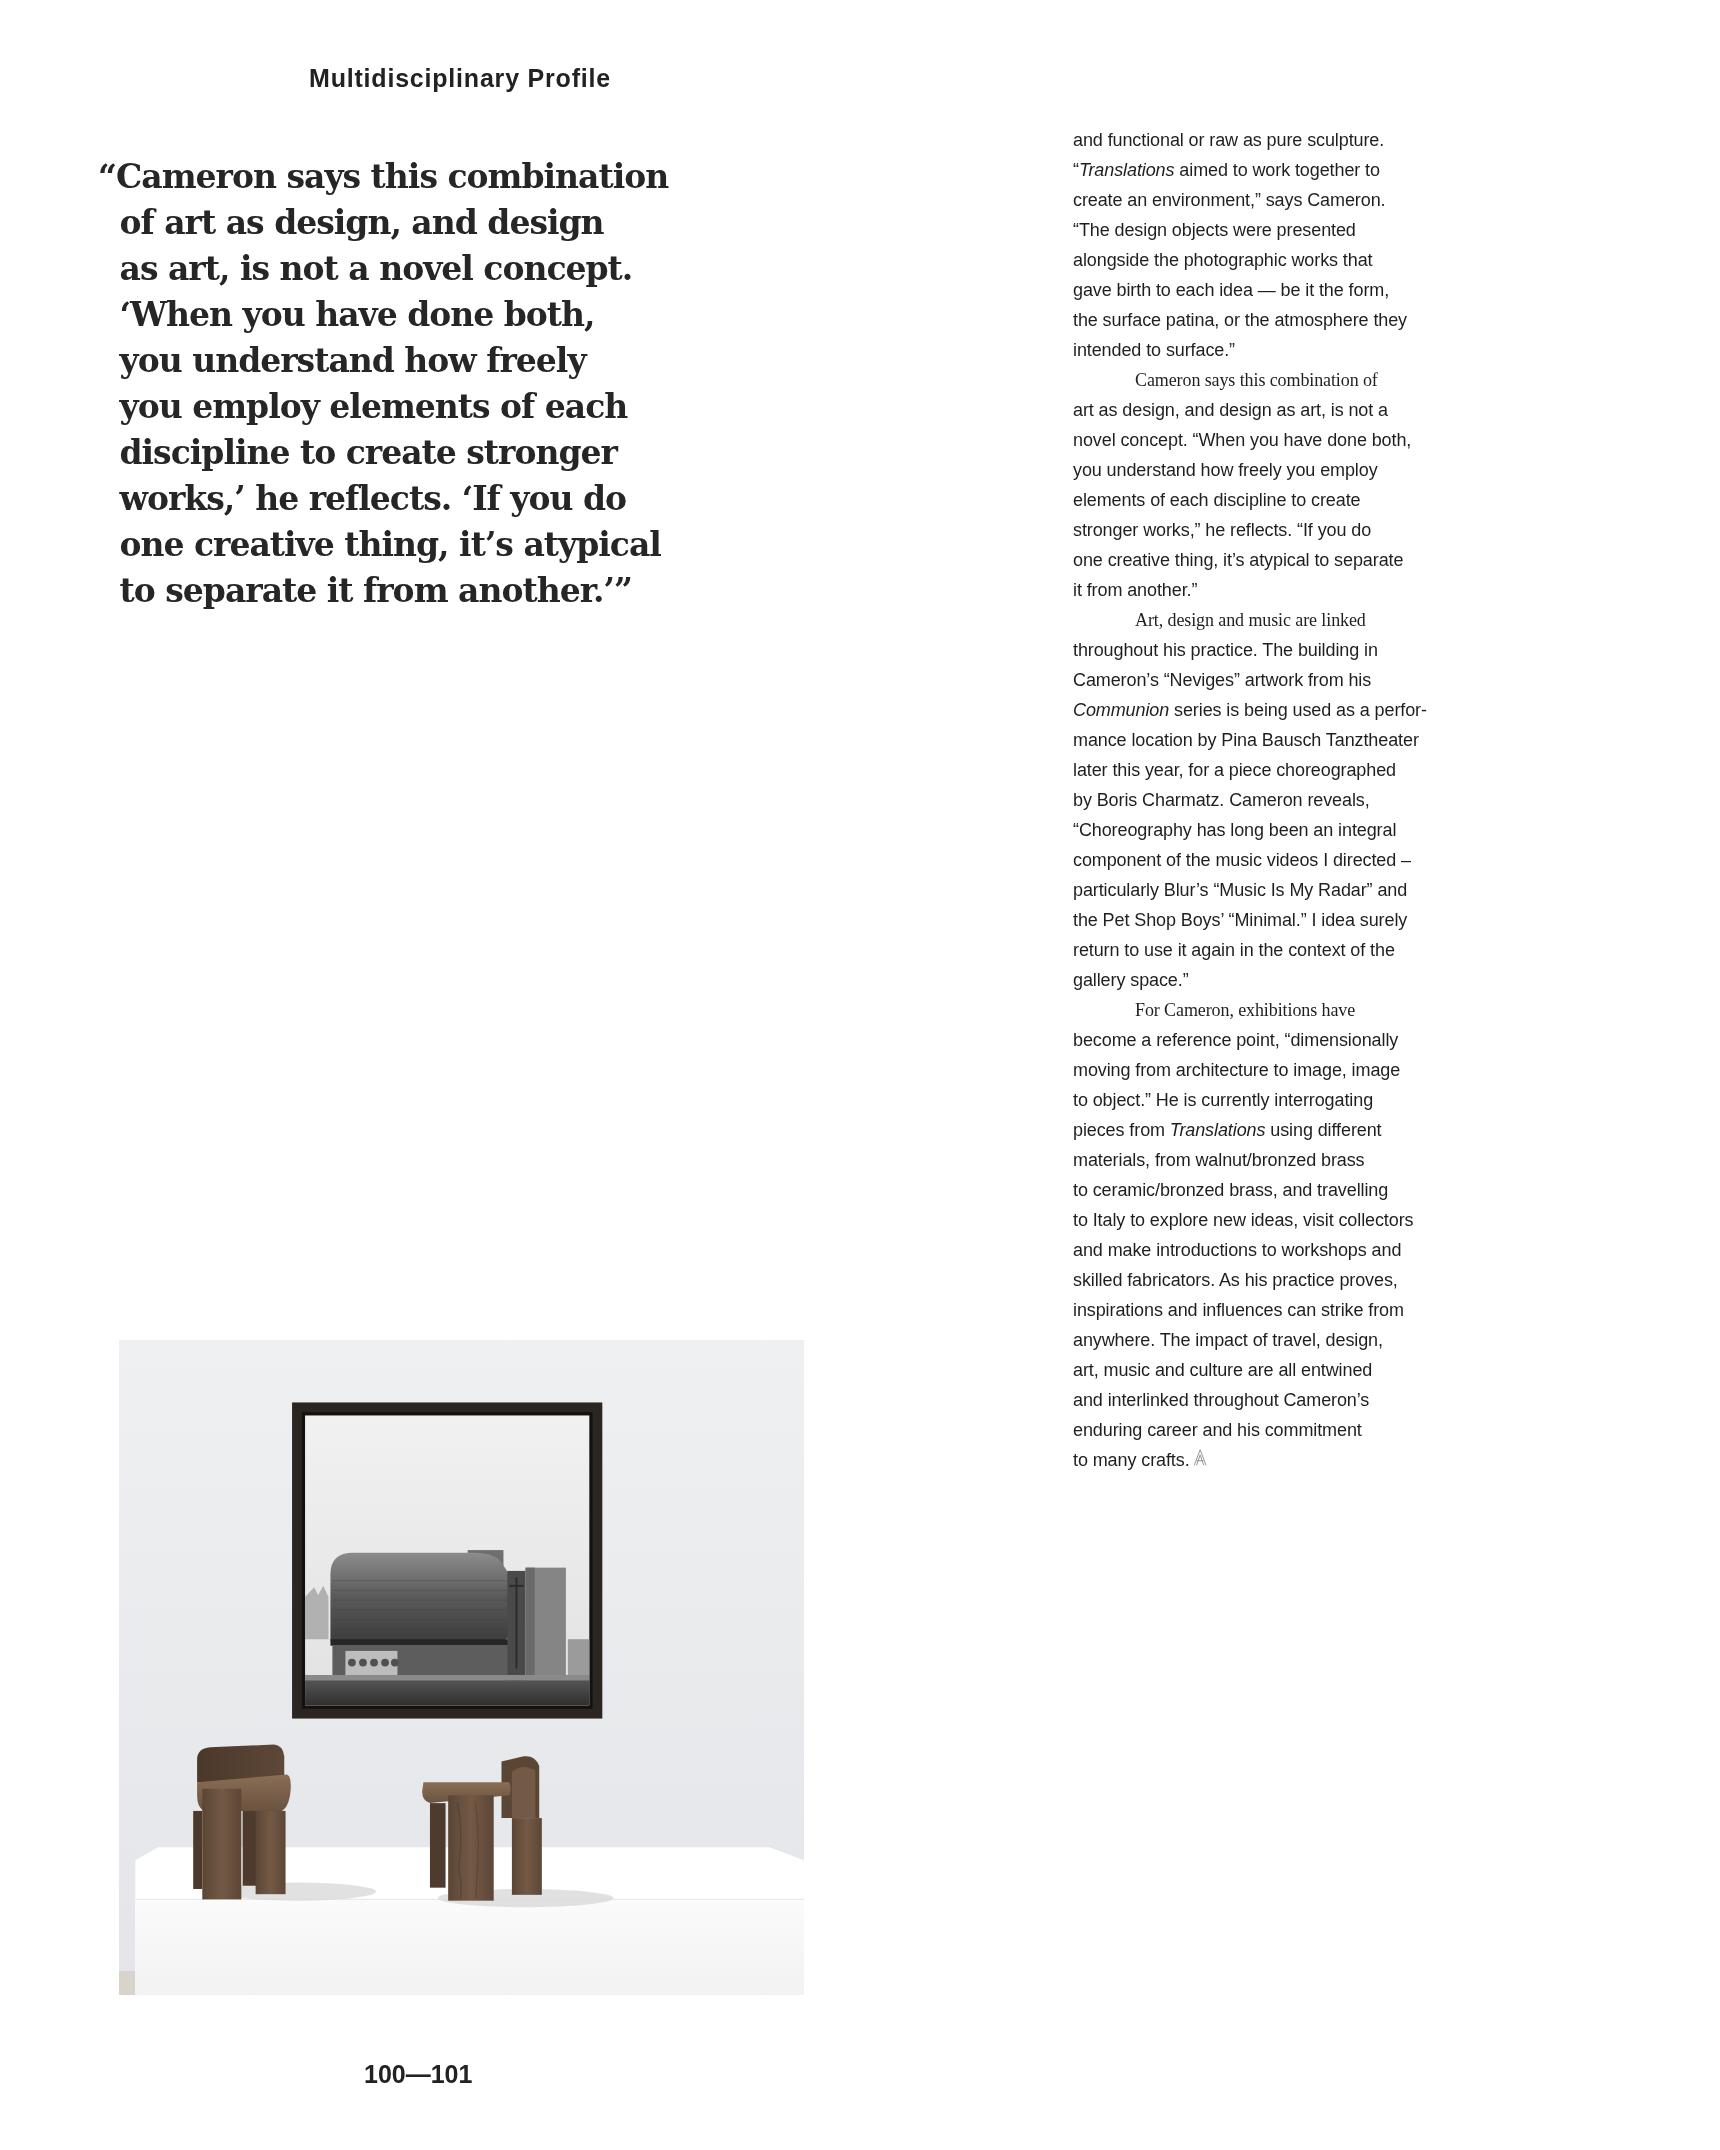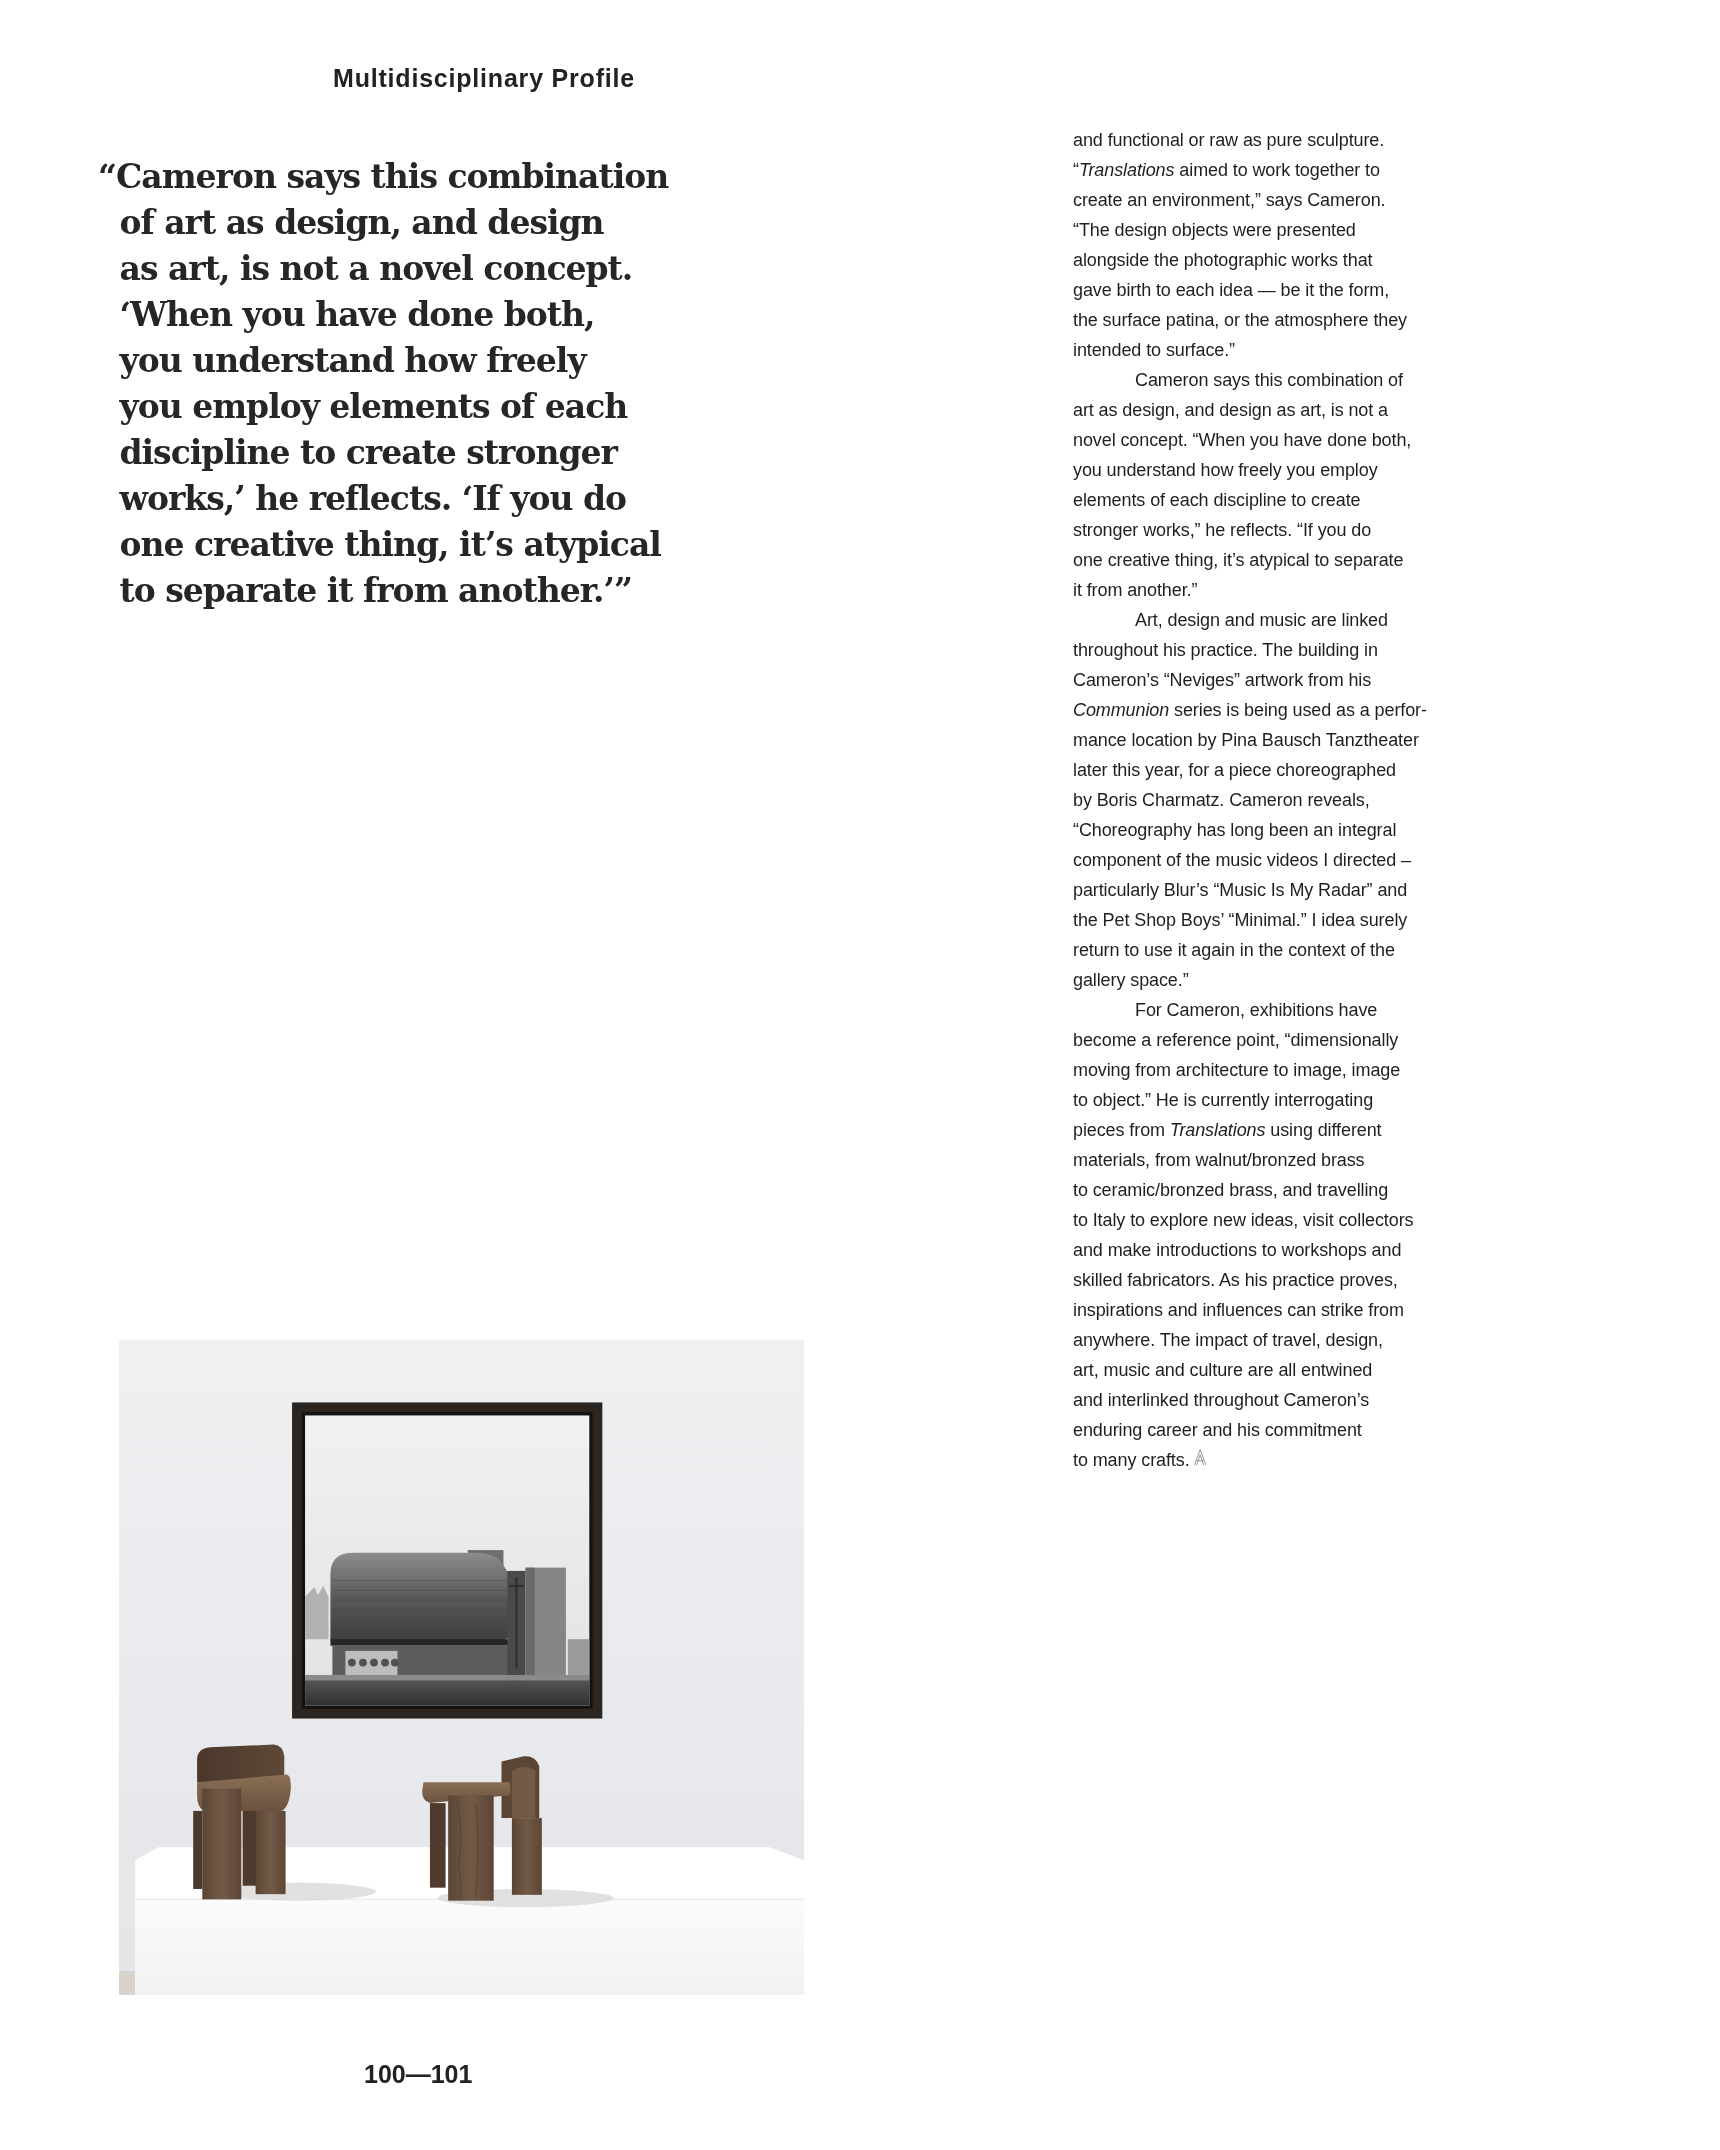--- a/index.html
+++ b/index.html
@@ -1,19 +1,19 @@
 <!DOCTYPE html>
 <html style="font-size:10.4px"><head>
 <meta charset="utf-8">
 <style>
   html, body { margin: 0; padding: 0; background: #ffffff; }
   body { width: 1721px; height: 2151px; position: relative; overflow: hidden; color: #1e1e1e; }
 
   .section-label {
-    position: absolute; left: 208px; width: 427px; top: 64px;
+    position: absolute; left: 184px; width: 427px; top: 64px;
     text-align: right;
     font-family: "Liberation Sans", sans-serif; font-weight: 700;
     font-size: 25px; letter-spacing: 0.8px; color: #222;
     line-height: 29px;
   }
 
   .pull-quote {
     position: absolute; left: 98px; top: 118px; width: 585px;
     font-family: "DejaVu Serif", serif; font-weight: 700;
     font-size: 33px; line-height: 46px; letter-spacing: -1px;
@@ -22,21 +22,21 @@
   .pull-quote .pq-line { display: block; white-space: nowrap; padding-left: 21.5px; }
   .pull-quote .pq-line.first { padding-left: 0; margin-top: 36px; }
 
   .body-col {
     position: absolute; left: 1073px; top: 125px; width: 468px;
     font-family: "Liberation Sans", sans-serif;
     font-size: 18px; line-height: 30px; color: #1f1f1f;
     letter-spacing: -0.1px;
   }
   .body-col .bl { display: block; white-space: nowrap; }
-  .body-col .bl.indent { padding-left: 62px; }
+  .body-col .bl.indent { padding-left: 62px; font-family: Liberation Serif, serif; }
   .body-col em { font-style: italic; }
   .end-mark { display: inline-block; margin-left: 3.9px; }
 
   .photo {
     position: absolute; left: 119px; top: 1340px; width: 685px; height: 655px;
     overflow: hidden; background: #eaebed;
   }
   .photo svg { display: block; }
 
   .folio {

